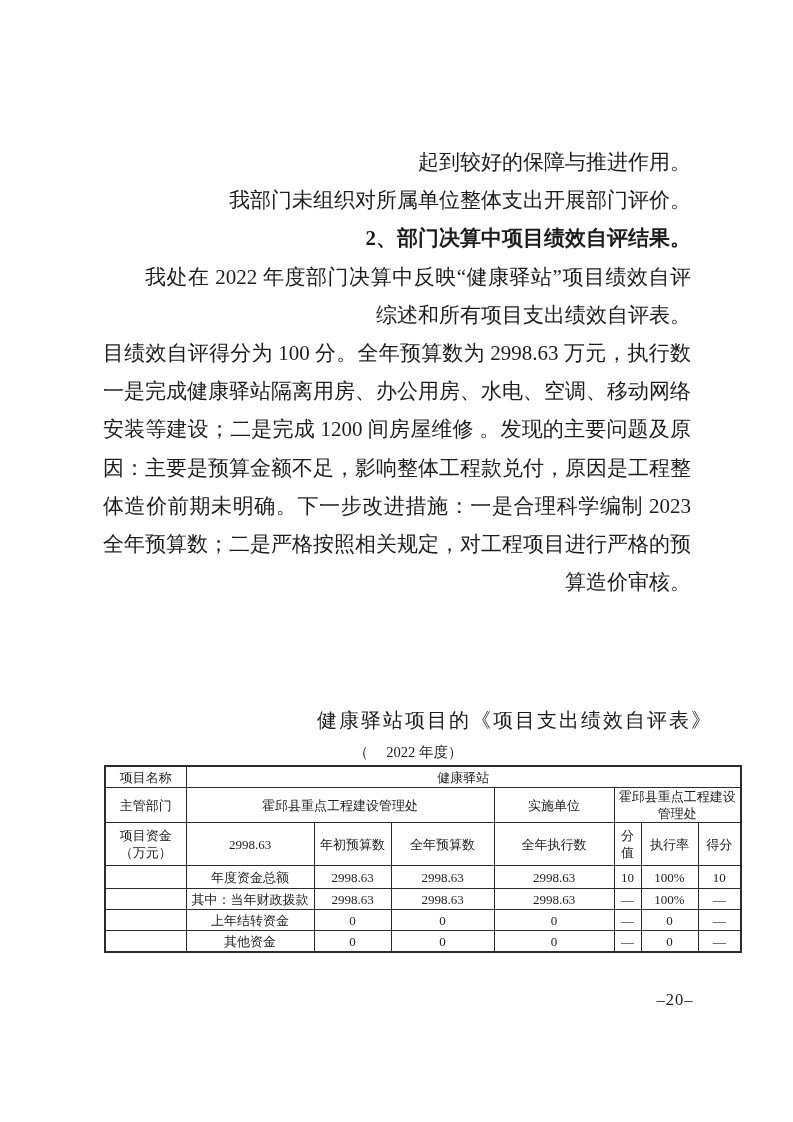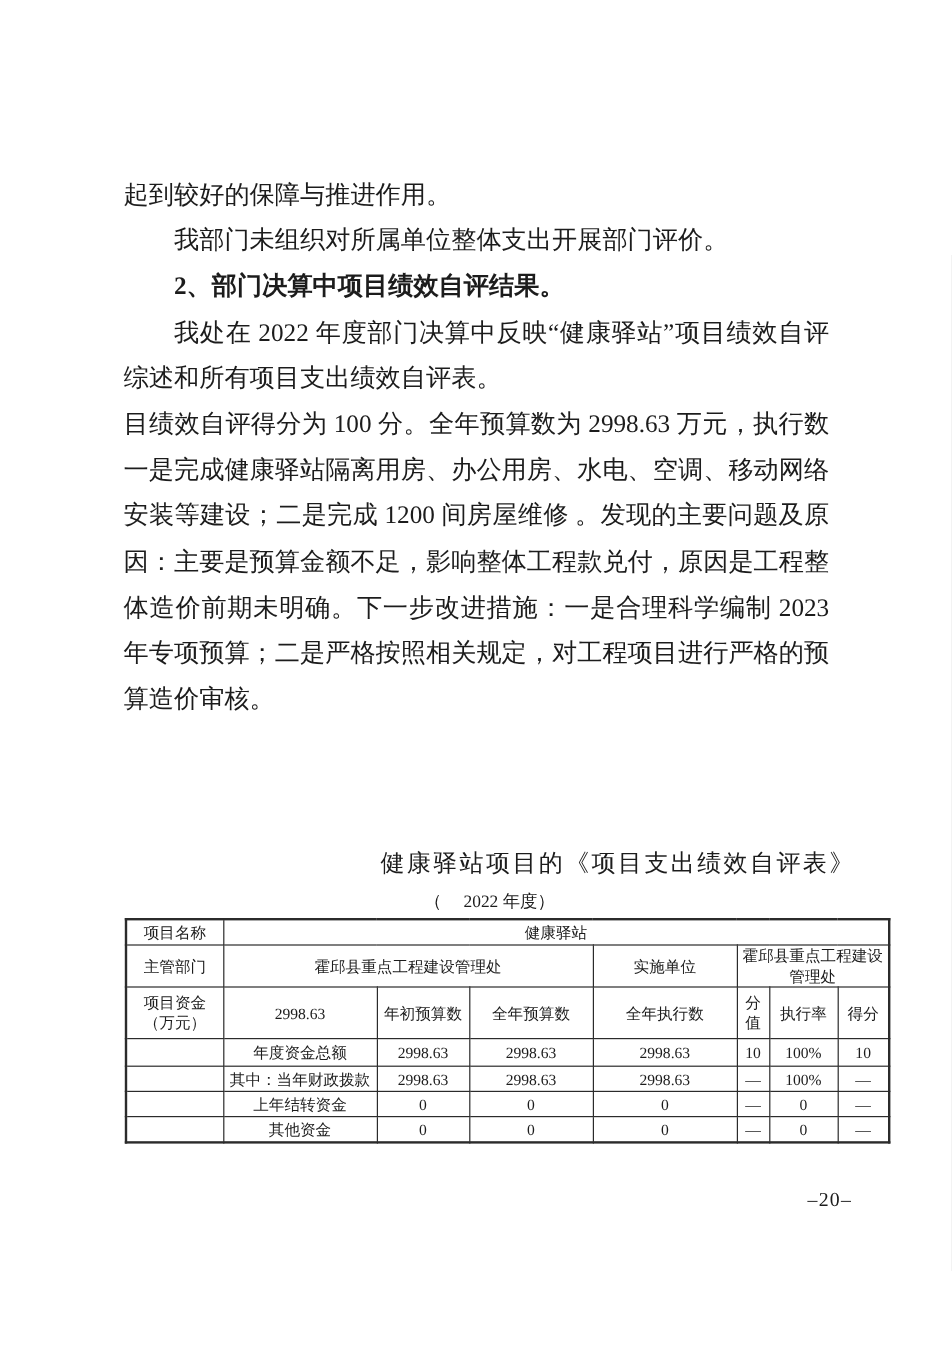--- a/index.html
+++ b/index.html
@@ -16,20 +16,21 @@
   .body-text {
     position:absolute;
     left:103px; top:143px;
     width:588px;
   }
   .line {
     height:38.2px;
     line-height:38.2px;
     font-size:21px;
     white-space:nowrap;
+    text-align:right;
   }
   .line.j {
     white-space:normal;
     text-align:justify;
     text-align-last:justify;
   }
   .line.indent { text-indent:42px; }
   .line.bold { font-weight:bold; }
 
   
@@ -76,42 +77,42 @@
   tr.r3 td { height:42px; }
   tr.rd td { height:20px; }
   tr.r4 td { height:22px; }
   td.lab-left  { text-align:left;  padding-left:6px;margin-left:19px; }
   td.lab-right { text-align:right; padding-right:8px; }
 
   .page-num {
     position:absolute;
     left:640px; top:990px;
     width:70px;
-    text-align:right;
+    text-align:center;
     font-size:16.5px;
     letter-spacing:1px;
   }
 </style>
 </head>
 <body>
 
 <div class="page">
 
   <div class="body-text">
     <div class="line">起到较好的保障与推进作用。</div>
     <div class="line indent">我部门未组织对所属单位整体支出开展部门评价。</div>
     <div class="line indent bold">2、部门决算中项目绩效自评结果。</div>
     <div class="line indent j">我处在 2022 年度部门决算中反映“健康驿站”项目绩效自评</div>
     <div class="line">综述和所有项目支出绩效自评表。</div>
     <div class="line j">目绩效自评得分为 100 分。全年预算数为 2998.63 万元，执行数</div>
     <div class="line j">一是完成健康驿站隔离用房、办公用房、水电、空调、移动网络</div>
     <div class="line j">安装等建设；二是完成 1200 间房屋维修 。发现的主要问题及原</div>
     <div class="line j">因：主要是预算金额不足，影响整体工程款兑付，原因是工程整</div>
     <div class="line j">体造价前期未明确。下一步改进措施：一是合理科学编制 2023</div>
-    <div class="line j">年专项预算；二是严格按照相关规定，对工程项目进行严格的预</div>
+    <div class="line j">全年预算数；二是严格按照相关规定，对工程项目进行严格的预</div>
     <div class="line">算造价审核。</div>
   </div>
 
   <div class="table-title">健康驿站项目的《项目支出绩效自评表》</div>
   <div class="table-subtitle">（　 2022 年度）</div>
 
   <table class="eval">
     <colgroup>
       <col style="width:81px">
         <col style="width:128px">

